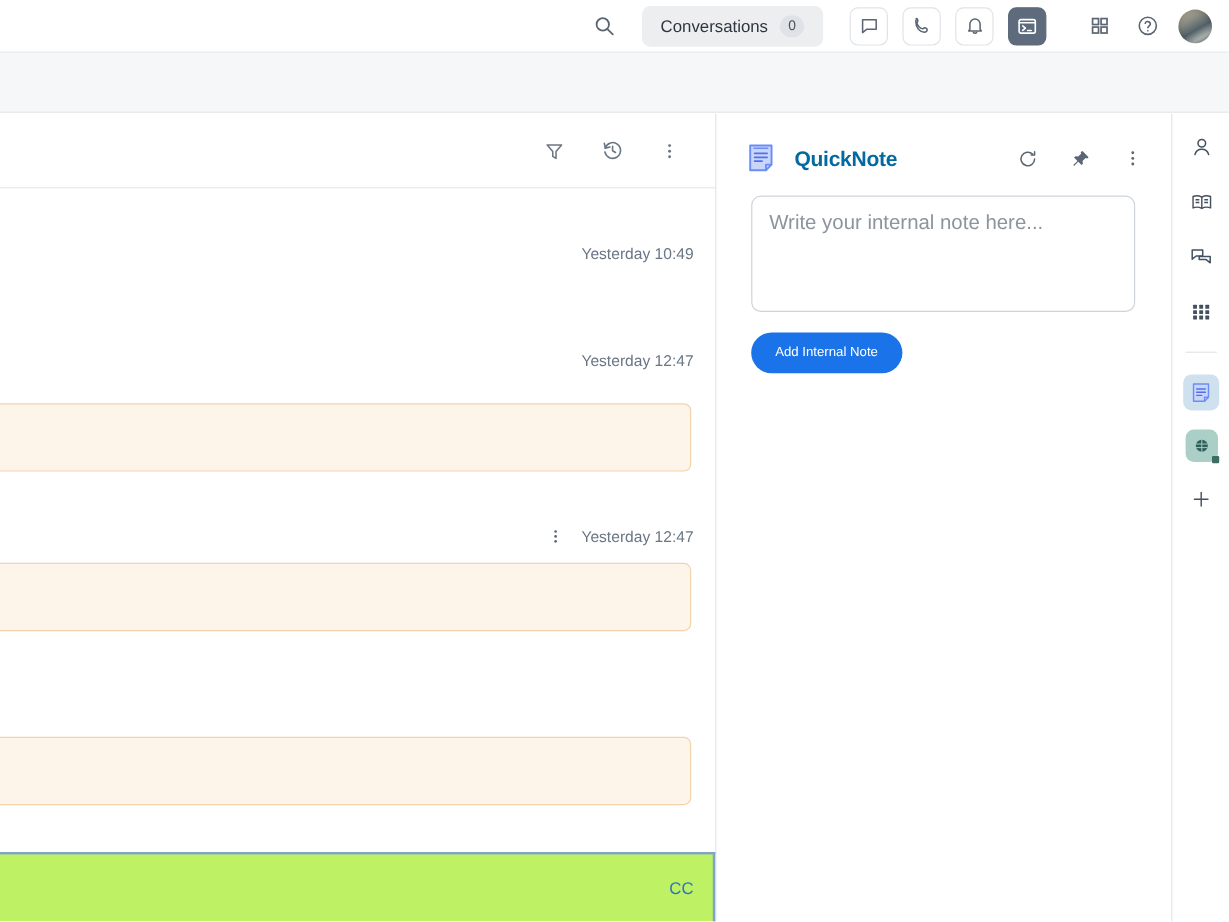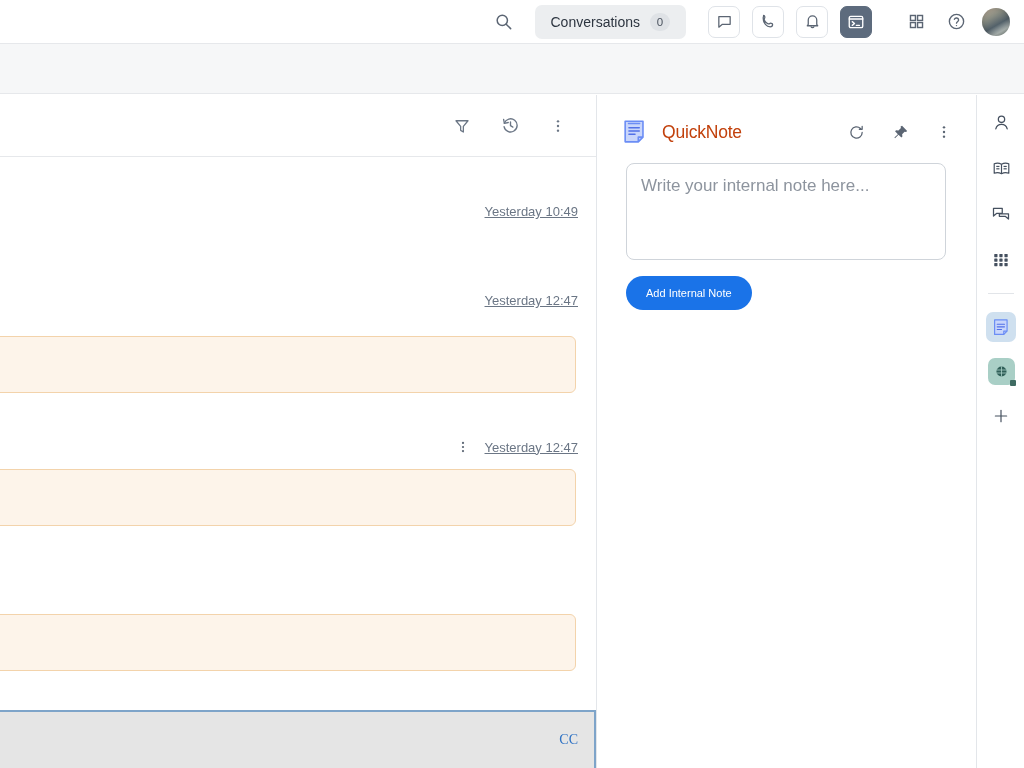--- a/index.html
+++ b/index.html
@@ -66,49 +66,48 @@
   .conv-header {
     height: 62px; border-bottom: 1px solid #e6e8eb;
     display: flex; align-items: center; justify-content: flex-end;
     gap: 20px; padding-right: 24px;
   }
   .conv-header .icon-btn { color: #6b7685; }
 
   .thread { position: absolute; top: 63px; left: 0; right: 0; bottom: 58px; overflow: hidden; }
   .ts-row {
     display: flex; align-items: center; justify-content: flex-end;
-    gap: 14px; padding-right: 18px; color: #6b7685; font-size: 13px; text-decoration: underline;
+    gap: 14px; padding-right: 18px; color: #6b7685; font-size: 13px;
   }
   .bubble {
     background: #fdf4ea; border: 1px solid #f3d3ab; border-radius: 6px;
     height: 57px; margin-right: 20px; margin-left: -40px;
   }
   .spacer-lg { height: 46px; }
   .spacer-md { height: 28px; }
   .spacer-sm { height: 14px; }
 
   .composer {
     position: absolute; left: 0; right: 0; bottom: 0; height: 58px;
     border-top: 2px solid #7ea4c9; border-right: 2px solid #7ea4c9;
-    background: #e5e5e5;
+    background: #bef264;
     display: flex; align-items: center; justify-content: flex-end;
     padding-right: 16px;
-    font-family: Liberation Serif, serif;
   }
   .cc-link { color: #2f72c4; font-size: 14px; cursor: pointer; }
 
   
   .qn {
     position: absolute; left: 598px; top: 95px; width: 379px; height: 673px;
     background: #ffffff; border-right: 1px solid #e3e6ea;
   }
   .qn-header {
     display: flex; align-items: center; padding: 22px 18px 0 22px; gap: 12px;
   }
-  .qn-title { font-size: 17.5px; font-weight: normal; color: #c2410c; letter-spacing: -0.2px; }
+  .qn-title { font-size: 17.5px; font-weight: bold; color: #0369a1; letter-spacing: -0.2px; }
   .qn-actions { margin-left: auto; display: flex; align-items: center; gap: 16px; color: #3d4757; }
   .qn-body { padding: 16px 30px 0 28px; }
   .qn-textarea {
     width: 320px; height: 97px;
     border: 1px solid #cfd4da; border-radius: 8px;
     font-family: "Liberation Sans", sans-serif; font-size: 17px; color: #3a424e;
     padding: 12px 14px; resize: none; outline: none; background: #fff;
   }
   .qn-textarea::placeholder { color: #8d949e; }
   .qn-btn {

